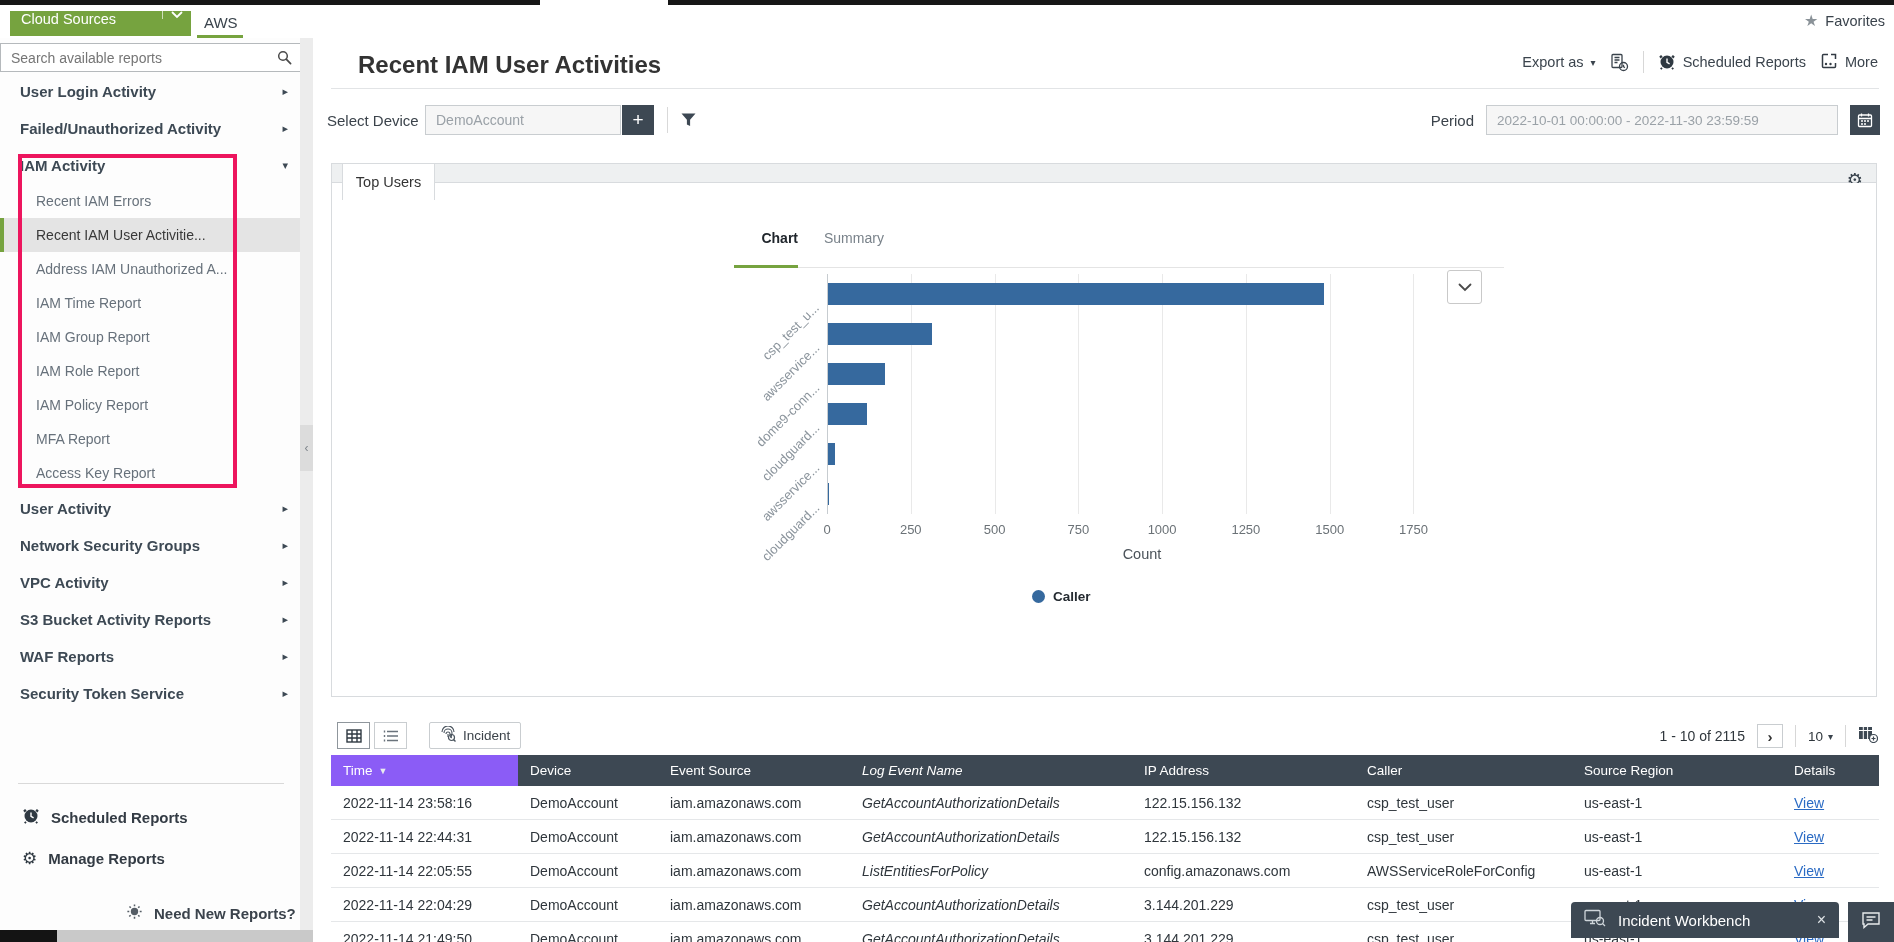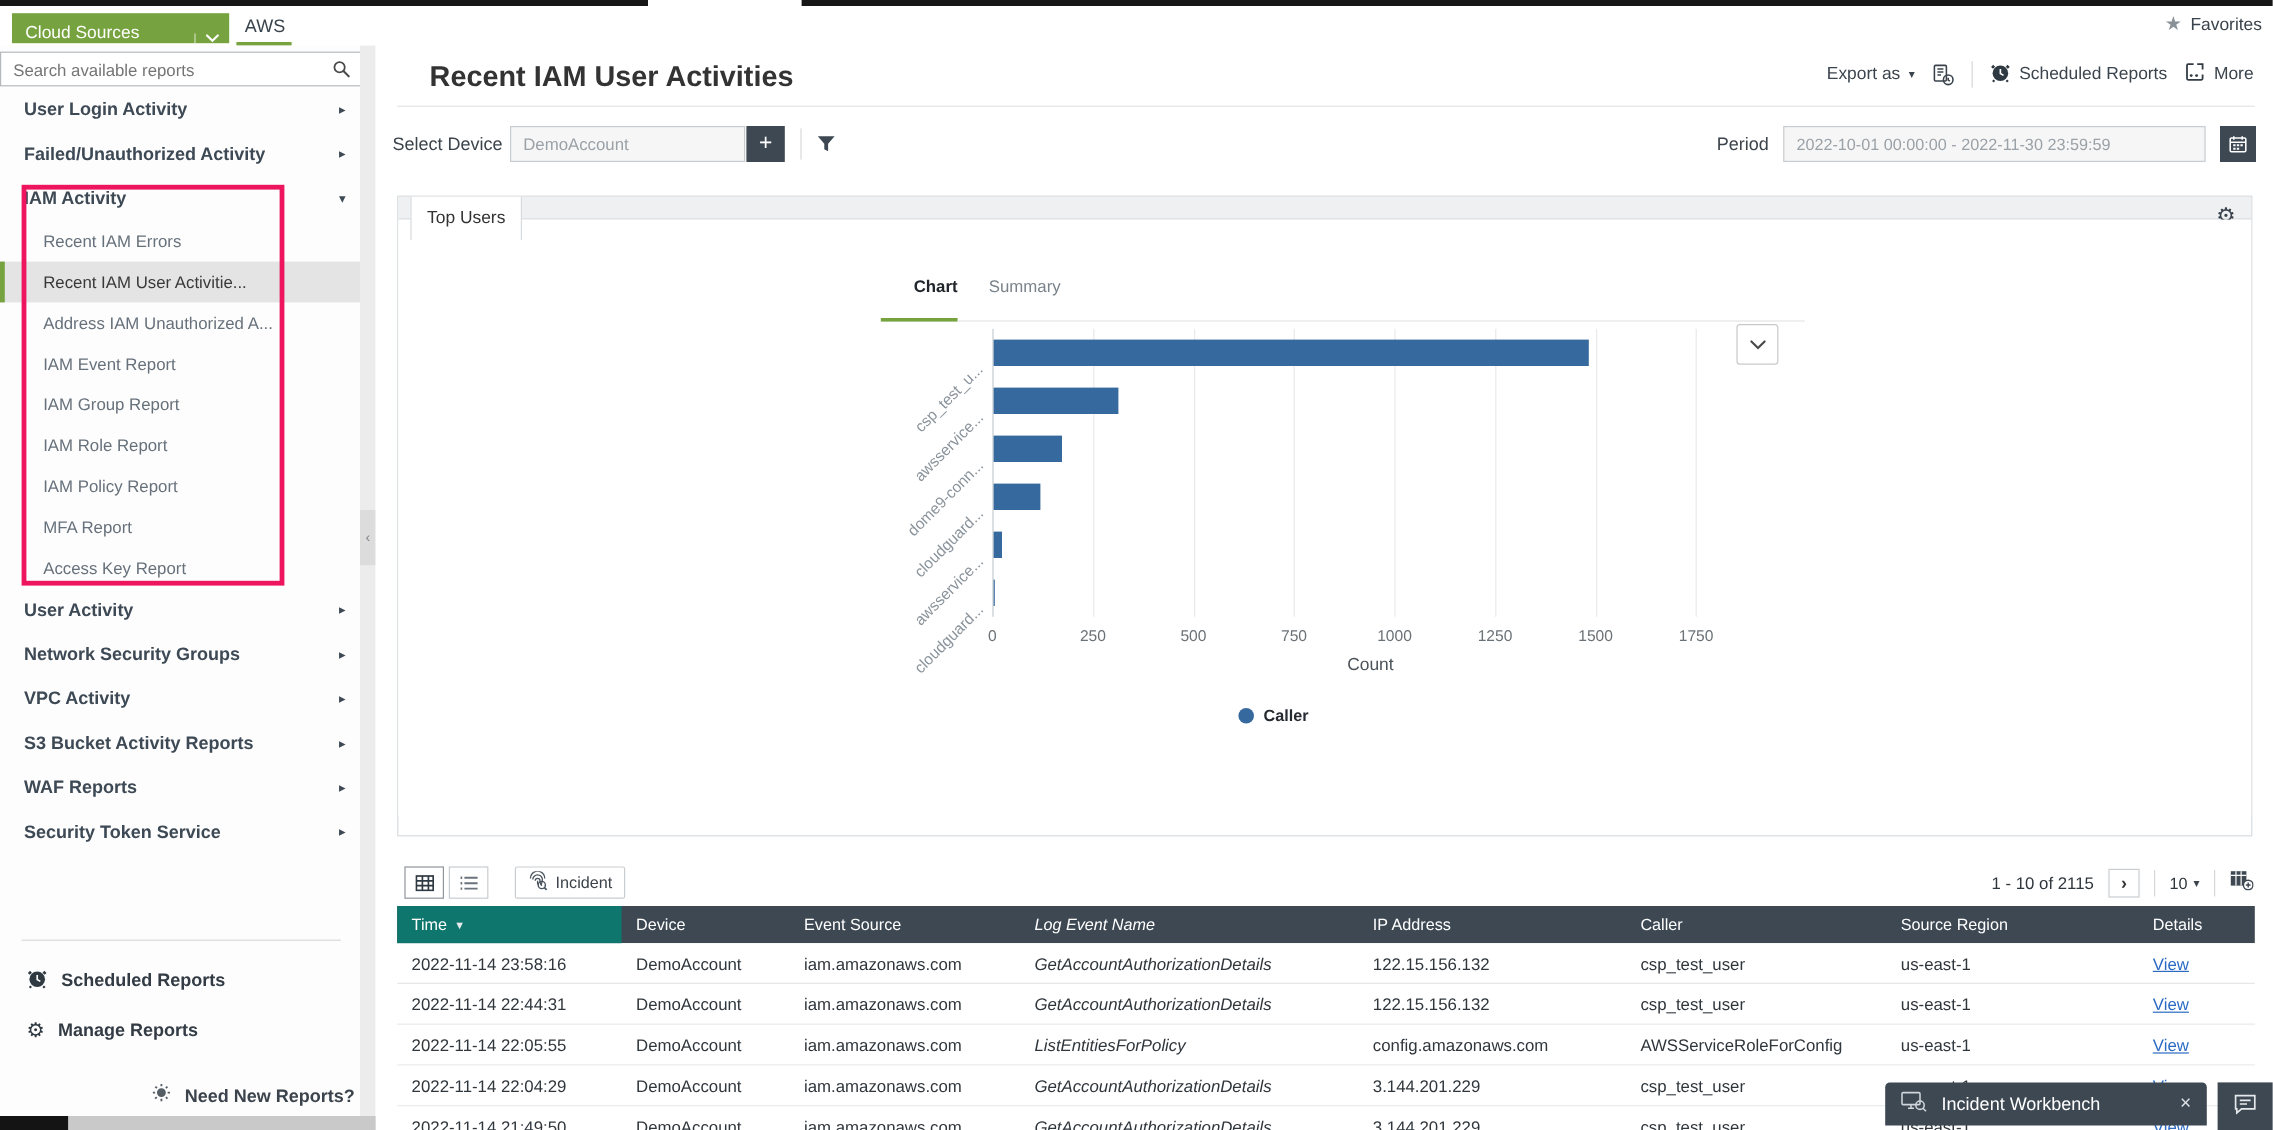--- a/index.html
+++ b/index.html
@@ -4,21 +4,21 @@
 <style>
   * { margin:0; padding:0; box-sizing:border-box; }
   html,body { width:1894px; height:942px; }
   body { position:relative; overflow:hidden; background:#fff;
          font-family:"Liberation Sans", sans-serif; color:#333; }
   .abs { position:absolute; }
 
   
   .top-strip { left:0; top:0; width:1894px; height:5px; background:#161616; }
   .top-strip-gap { left:540px; top:0; width:128px; height:5px; background:#fff; }
-  .cloud-btn { left:10px; top:11px; height:25px; background:#76a33f; display:flex; align-items:flex-end; cursor:pointer; }
+  .cloud-btn { left:10px; top:11px; height:25px; background:#76a33f; display:flex; align-items:flex-start; cursor:pointer; }
   .cloud-btn .lbl { display:flex; align-items:center; padding:0 14px 0 11px; color:#fff; font-size:14.5px; width:152px; }
   .cloud-btn .chev-seg { width:29px; display:flex; align-items:center; justify-content:center; border-left:1px solid rgba(255,255,255,.65); }
   .aws-tab { left:204px; top:14px; font-size:15px; color:#39434c; cursor:pointer; }
   .aws-underline { left:197px; top:35px; width:46px; height:3px; background:#76a33f; }
   .favorites { right:9px; top:13px; display:flex; align-items:center; gap:7px; cursor:pointer; }
   .favorites .star { color:#8a9298; font-size:16px; line-height:1; }
   .favorites .txt { font-size:14.5px; color:#3a434c; }
 
   
   .sidebar { left:0; top:38px; width:300px; height:904px; background:#fdfdfd; }
@@ -97,21 +97,21 @@
   .icon-btn.plain { border:1px solid #c9cdd0; margin-left:4px; }
   .incident-btn { margin-left:22px; height:27px; border:1px solid #c9cdd0; border-radius:2px; background:#fff; display:flex; align-items:center; gap:7px; padding:0 10px; font-size:13.5px; color:#3c434a; cursor:pointer; }
   .tool-right { right:16px; top:686px; display:flex; align-items:center; gap:12px; }
   .pag-text { font-size:14px; color:#2f363c; }
   .next-btn { width:26px; height:24px; border:1px solid #c9cdd0; background:#fff; display:flex; align-items:center; justify-content:center; font-size:15px; font-weight:700; color:#333; cursor:pointer; }
   .page-size { display:flex; align-items:center; gap:5px; font-size:13.5px; color:#2f363c; cursor:pointer; }
 
   .table { left:18px; top:717px; width:1548px; }
   .th-row { display:flex; height:31px; background:#3d4853; }
   .th { color:#fff; font-size:13.5px; display:flex; align-items:center; gap:6px; padding-left:12px; cursor:pointer; }
-  .th.col0 { background:#0f766e; }
+  .th.col0 { background:#8b5cf6; }
   .sort { font-size:9px; color:#e8ebee; }
   .tr { display:flex; height:34px; border-bottom:1px solid #e5e7e9; background:#fff; }
   .td { font-size:14px; color:#2f363c; display:flex; align-items:center; padding-left:12px; overflow:hidden; white-space:nowrap; }
   .col0{width:187px;} .col1{width:140px;} .col2{width:192px;} .col3{width:282px;font-style:italic;}
   .col4{width:223px;} .col5{width:217px;} .col6{width:210px;} .col7{width:97px;}
   .view-link { color:#2b6bc4; text-decoration:underline; }
 
   
   .workbench { left:1571px; top:902px; width:268px; height:36px; background:#3d4853; border-radius:4px 4px 0 0; display:flex; align-items:center; gap:12px; padding:0 13px; z-index:10; }
   .workbench .wlabel { flex:1; font-size:15px; color:#fff; }
@@ -163,21 +163,21 @@
     <div>
         <div class="sb-item">
           <span class="sb-label">IAM Activity</span>
           <span class="chev">▾</span>
         </div>
       </div>
     <div>
         <div class="sb-sub">Recent IAM Errors</div>
         <div class="sb-sub selected">Recent IAM User Activitie...</div>
         <div class="sb-sub">Address IAM Unauthorized A...</div>
-        <div class="sb-sub">IAM Event Report</div>
+        <div class="sb-sub">IAM Time Report</div>
         <div class="sb-sub">IAM Group Report</div>
         <div class="sb-sub">IAM Role Report</div>
         <div class="sb-sub">IAM Policy Report</div>
         <div class="sb-sub">MFA Report</div>
         <div class="sb-sub">Access Key Report</div>
       </div>
     <div>
         <div class="sb-item">
           <span class="sb-label">User Activity</span>
           <span class="chev">▸</span>

